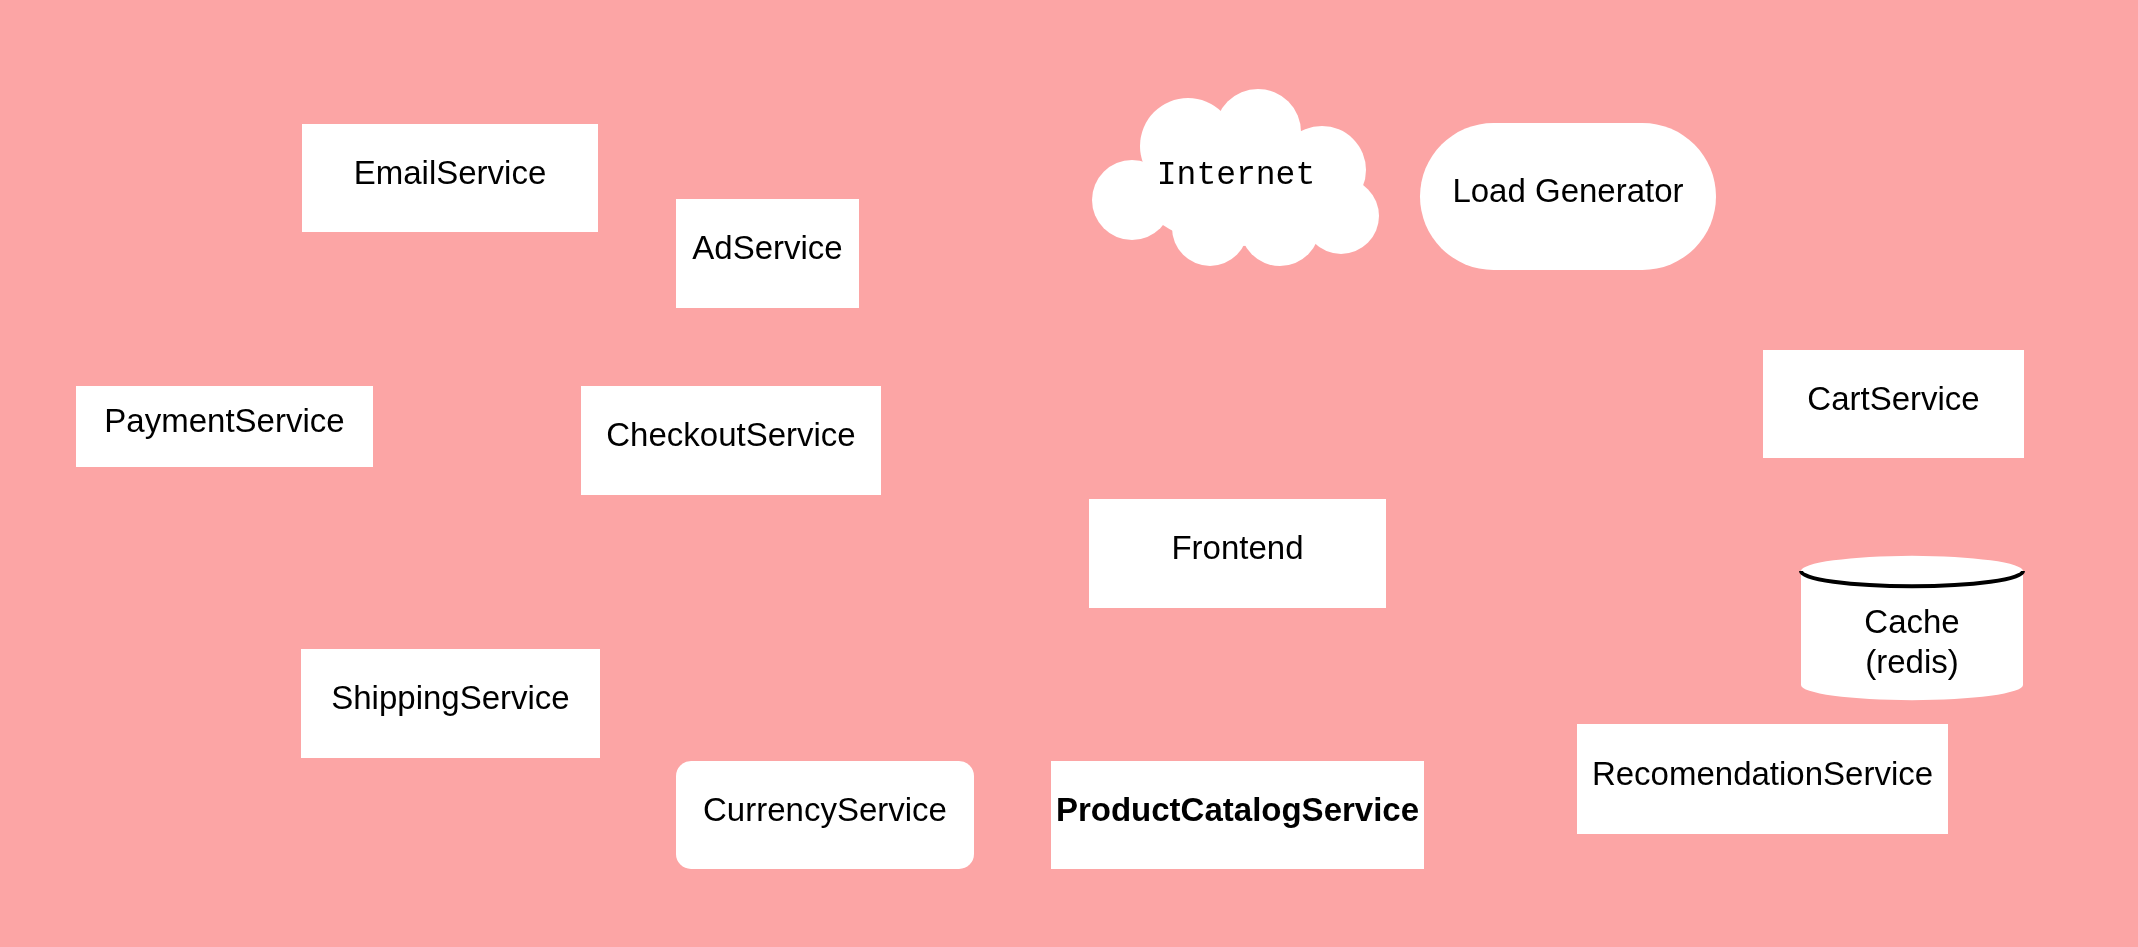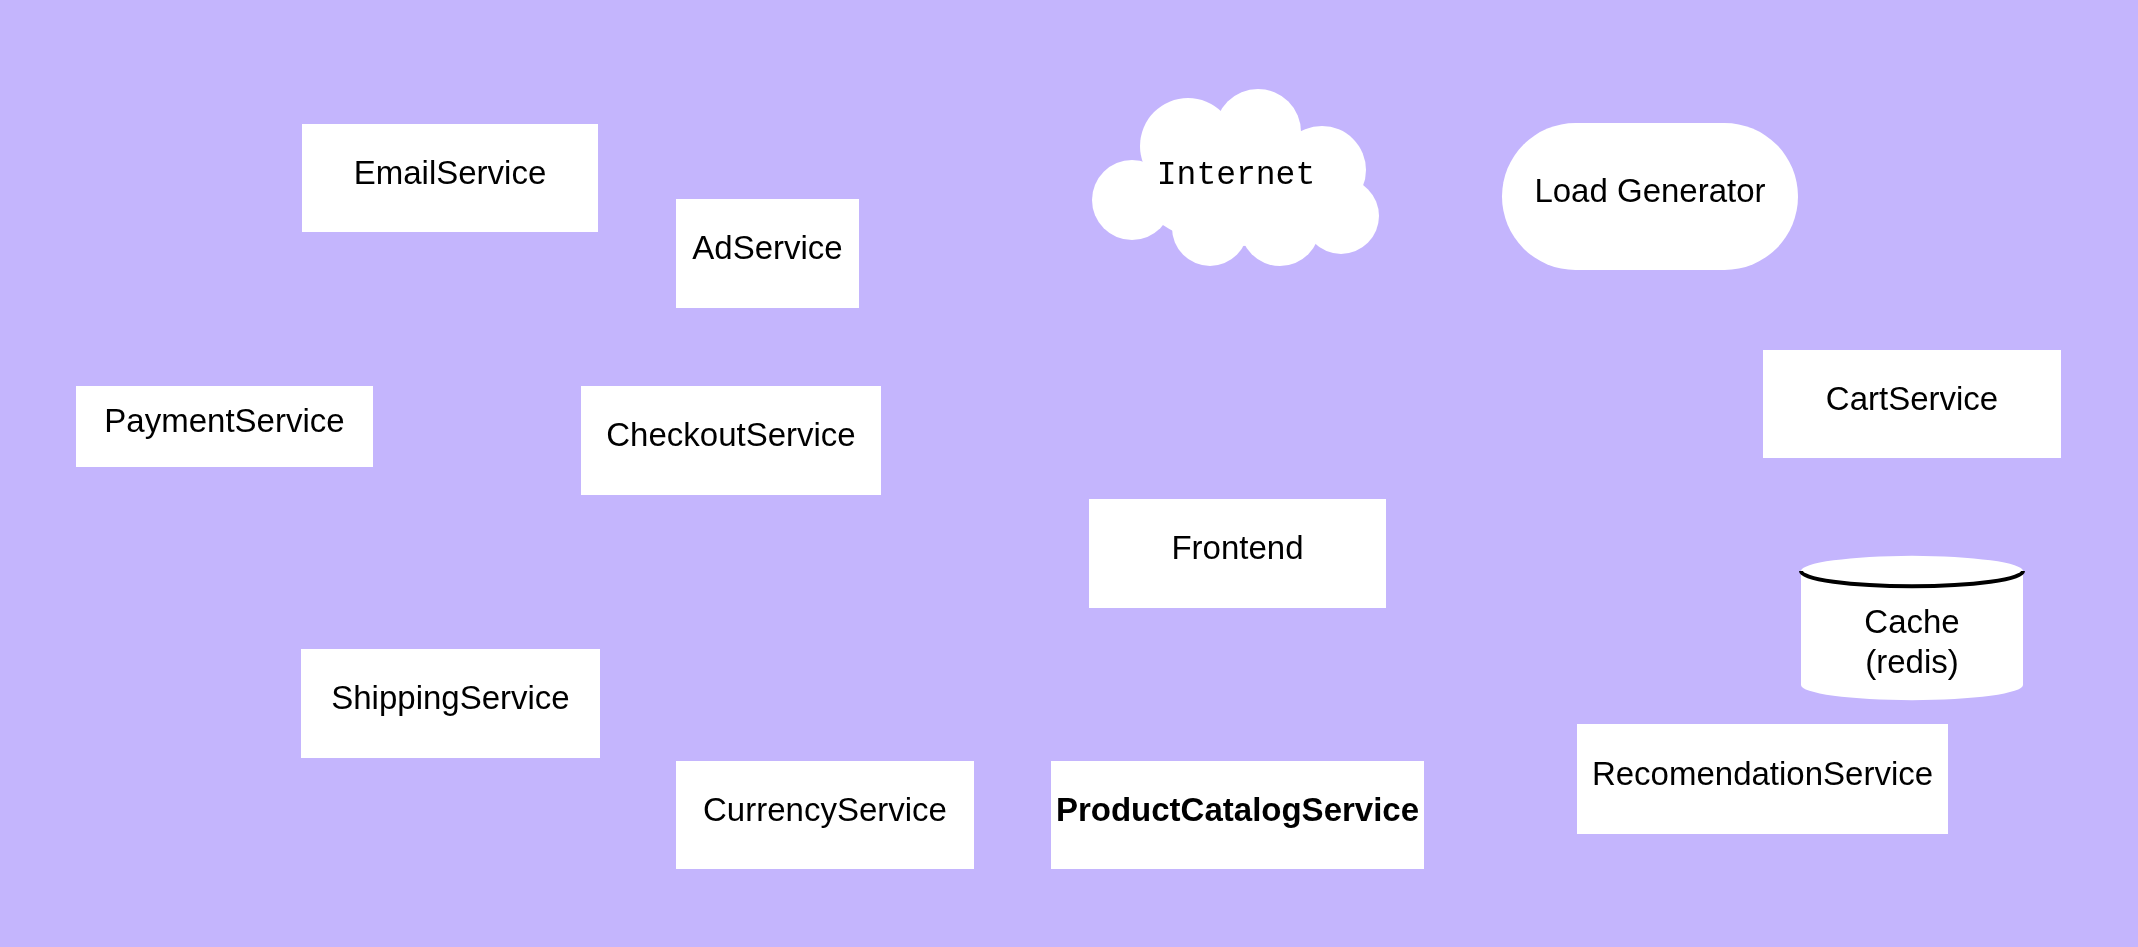--- a/index.html
+++ b/index.html
@@ -4,21 +4,21 @@
 <style>
   html, body {
     margin: 0;
     padding: 0;
     background: #000000;
   }
   .canvas {
     position: relative;
     width: 2138px;
     height: 947px;
-    background: #c4b5fd;
+    background: #fca5a5;
     overflow: hidden;
     font-family: "Liberation Sans", sans-serif;
   }
   .node {
     position: absolute;
     display: flex;
     align-items: center;
     justify-content: center;
     box-sizing: border-box;
   }
@@ -71,47 +71,47 @@
         <circle cx="98" cy="58" r="48" fill="#ffffff"></circle>
         <circle cx="168" cy="44" r="43" fill="#ffffff"></circle>
         <circle cx="232" cy="82" r="44" fill="#ffffff"></circle>
         <circle cx="251" cy="128" r="38" fill="#ffffff"></circle>
         <circle cx="190" cy="138" r="40" fill="#ffffff"></circle>
         <circle cx="120" cy="140" r="38" fill="#ffffff"></circle>
         <ellipse cx="150" cy="100" rx="100" ry="58" fill="#ffffff"></ellipse>
       </svg>
       <span class="label">Internet</span>
     </div>
-    <div class="node shape-stadium" style="left: 1502px; top: 123px; width: 296px; height: 147px;">
+    <div class="node shape-stadium" style="left: 1420px; top: 123px; width: 296px; height: 147px;">
       <span class="label">Load Generator</span>
     </div>
     <div class="node shape-rect" style="left: 76px; top: 386px; width: 297px; height: 81px;">
       <span class="label">PaymentService</span>
     </div>
     <div class="node shape-rect" style="left: 581px; top: 386px; width: 300px; height: 109px;">
       <span class="label">CheckoutService</span>
     </div>
-    <div class="node shape-rect" style="left: 1763px; top: 350px; width: 298px; height: 108px;">
+    <div class="node shape-rect" style="left: 1763px; top: 350px; width: 261px; height: 108px;">
       <span class="label">CartService</span>
     </div>
     <div class="node shape-rect" style="left: 1089px; top: 499px; width: 297px; height: 109px;">
       <span class="label">Frontend</span>
     </div>
     <div class="node shape-cylinder" style="left: 1799px; top: 554px; width: 226px; height: 148px;">
       <svg viewBox="0 0 226 148" preserveAspectRatio="none">
         <path d="M2,17 A110,15 0 0 1 224,17 L224,131 A110,15 0 0 1 2,131 Z" fill="#ffffff"></path>
         <path d="M2,17 A110,15 0 0 0 224,17" fill="none" stroke="#000000" stroke-width="4"></path>
       </svg>
       <span class="label">Cache
 (redis)</span>
     </div>
     <div class="node shape-rect" style="left: 301px; top: 649px; width: 299px; height: 109px;">
       <span class="label">ShippingService</span>
     </div>
-    <div class="node shape-rect" style="left: 676px; top: 761px; width: 298px; height: 108px;">
+    <div class="node shape-rect" style="left: 676px; top: 761px; width: 298px; height: 108px; border-radius: 15px;">
       <span class="label">CurrencyService</span>
     </div>
     <div class="node shape-rect" style="left: 1051px; top: 761px; width: 373px; height: 108px; font-weight: bold;">
       <span class="label">ProductCatalogService</span>
     </div>
     <div class="node shape-rect" style="left: 1577px; top: 724px; width: 371px; height: 110px;">
       <span class="label">RecomendationService</span>
     </div>
   </div>
 

